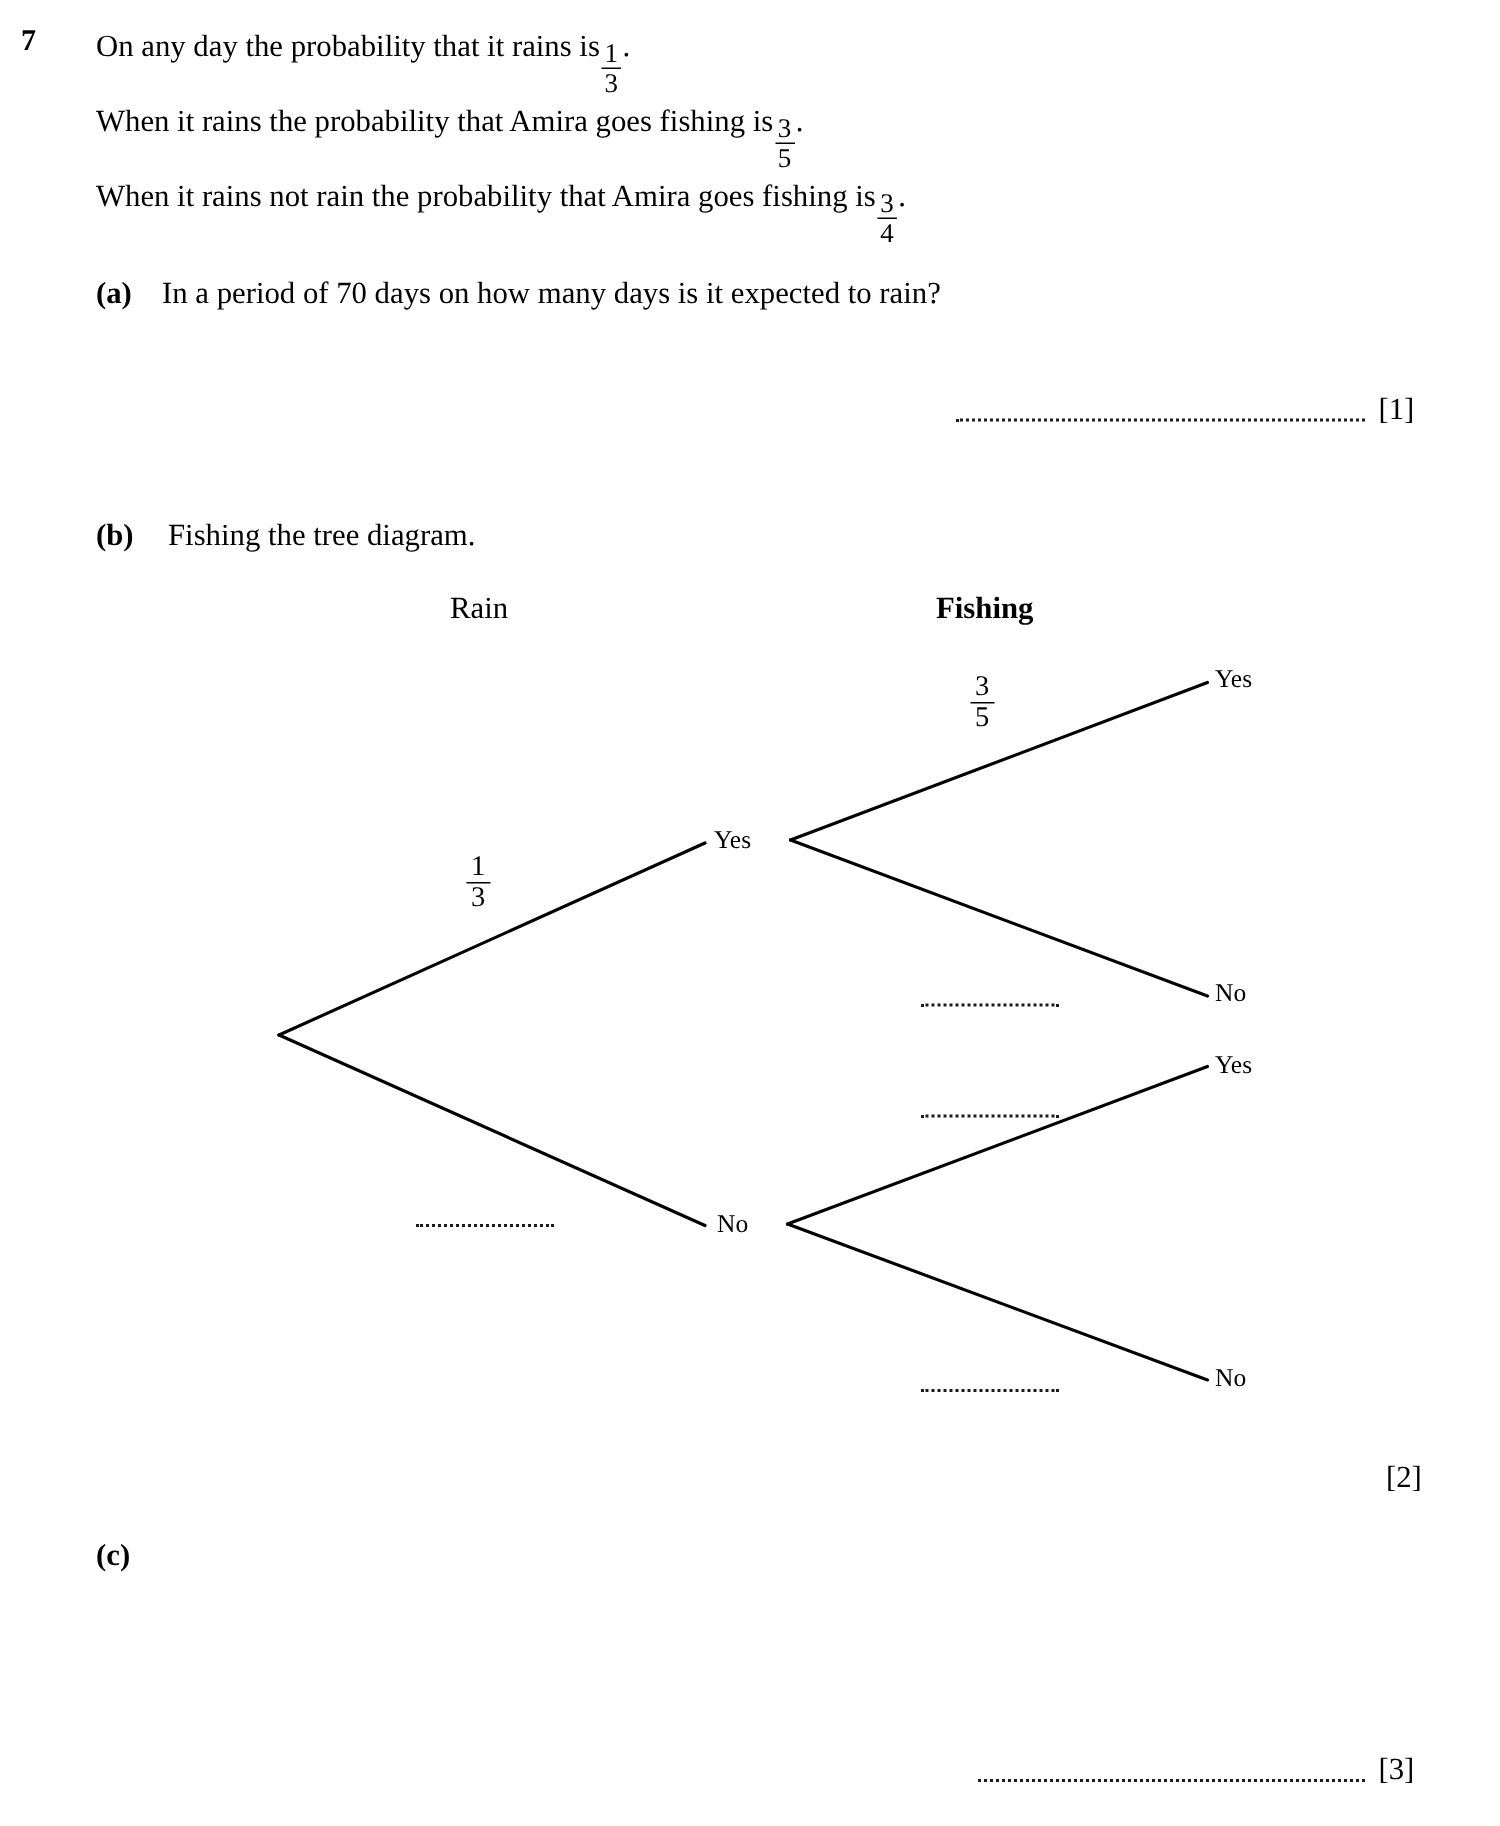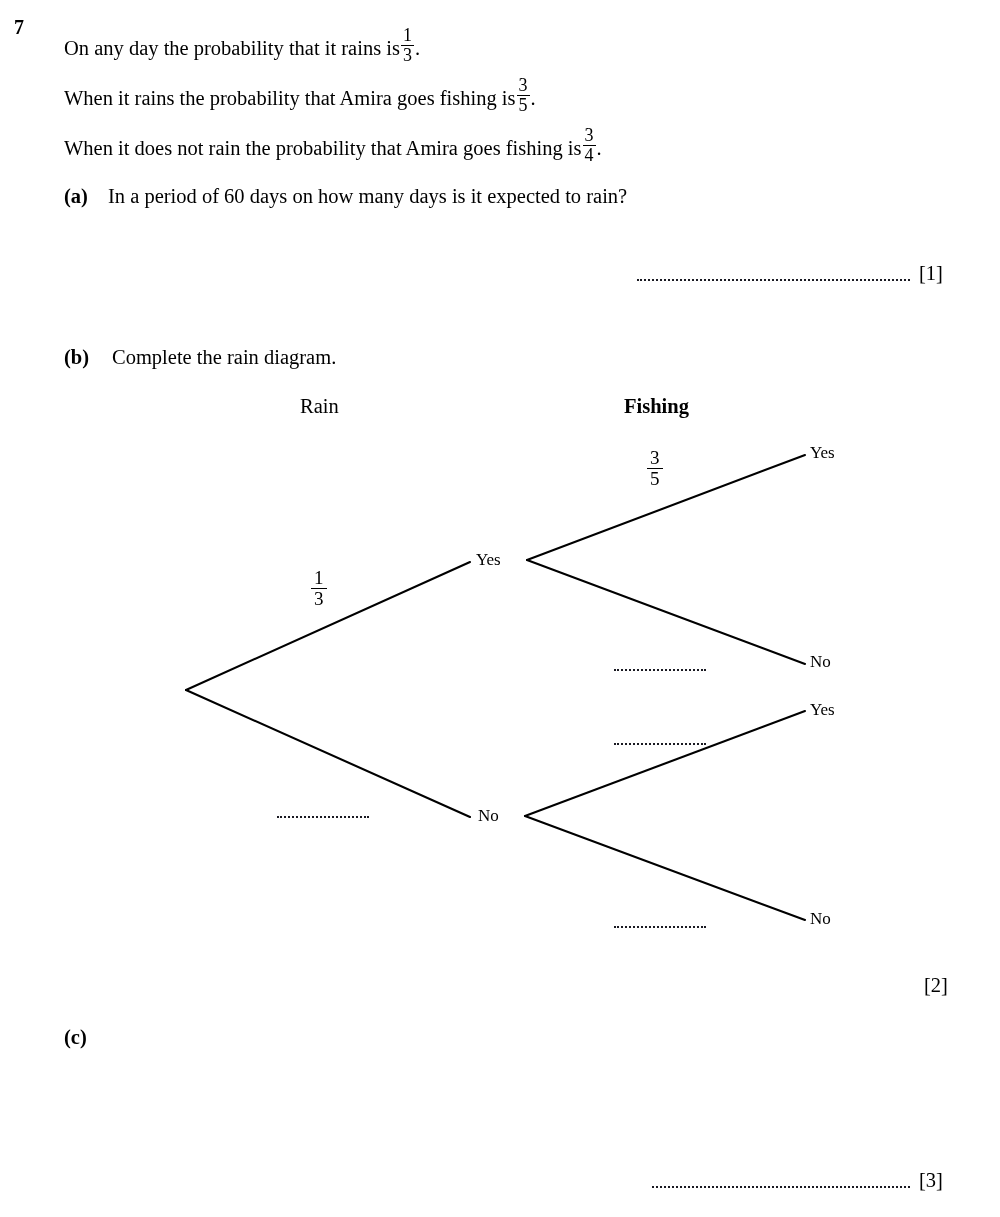--- a/index.html
+++ b/index.html
@@ -31,21 +31,21 @@
     font-weight: bold;
     line-height: 1;
   }
 
   
   .stmt {
     font-size: 20.5px;
     line-height: 1;
     white-space: nowrap;
     display: flex;
-    align-items: flex-end;
+    align-items: flex-start;
   }
   .stmt-1 { left: 64px; top: 21px; }
   .stmt-2 { left: 64px; top: 71px; }
   .stmt-3 { left: 64px; top: 121px; }
 
   
   .frac {
     display: inline-flex;
     flex-direction: column;
     align-items: center;
@@ -149,36 +149,36 @@
   <div class="abs stmt stmt-2">
     <span>When it rains the probability that Amira goes fishing is</span>
     <span class="frac">
       <span class="num">3</span>
       <span class="den">5</span>
     </span>
     <span>.</span>
   </div>
 
   <div class="abs stmt stmt-3">
-    <span>When it does not rain the probability that Amira goes fishing is</span>
+    <span>When it rains not rain the probability that Amira goes fishing is</span>
     <span class="frac">
       <span class="num">3</span>
       <span class="den">4</span>
     </span>
     <span>.</span>
   </div>
 
   <div class="abs part-label" style="left:64px; top:186px;">(a)</div>
-  <div class="abs part-text" style="left:108px; top:186px;">In a period of 60 days on how many days is it expected to rain?</div>
+  <div class="abs part-text" style="left:108px; top:186px;">In a period of 70 days on how many days is it expected to rain?</div>
 
   <div class="abs answer-dots" style="left:637px; top:279px; width:273px;"></div>
   <div class="abs mark" style="left:919px; top:263px;">[1]</div>
 
   <div class="abs part-label" style="left:64px; top:347px;">(b)</div>
-  <div class="abs part-text" style="left:112px; top:347px;">Complete the rain diagram.</div>
+  <div class="abs part-text" style="left:112px; top:347px;">Fishing the tree diagram.</div>
 
   <div class="abs" id="tree-diagram">
 
     <div class="tree-head" style="left:300px; top:16px;">Rain</div>
     <div class="tree-head" style="left:624px; top:16px;font-weight:bold;">Fishing</div>
 
     <svg id="tree-svg" width="1000" height="570" viewBox="0 0 1000 570">
       <g stroke="#000000" stroke-width="2.1" fill="none" stroke-linecap="round">
 
         <line x1="186" y1="310" x2="470" y2="182"></line>

